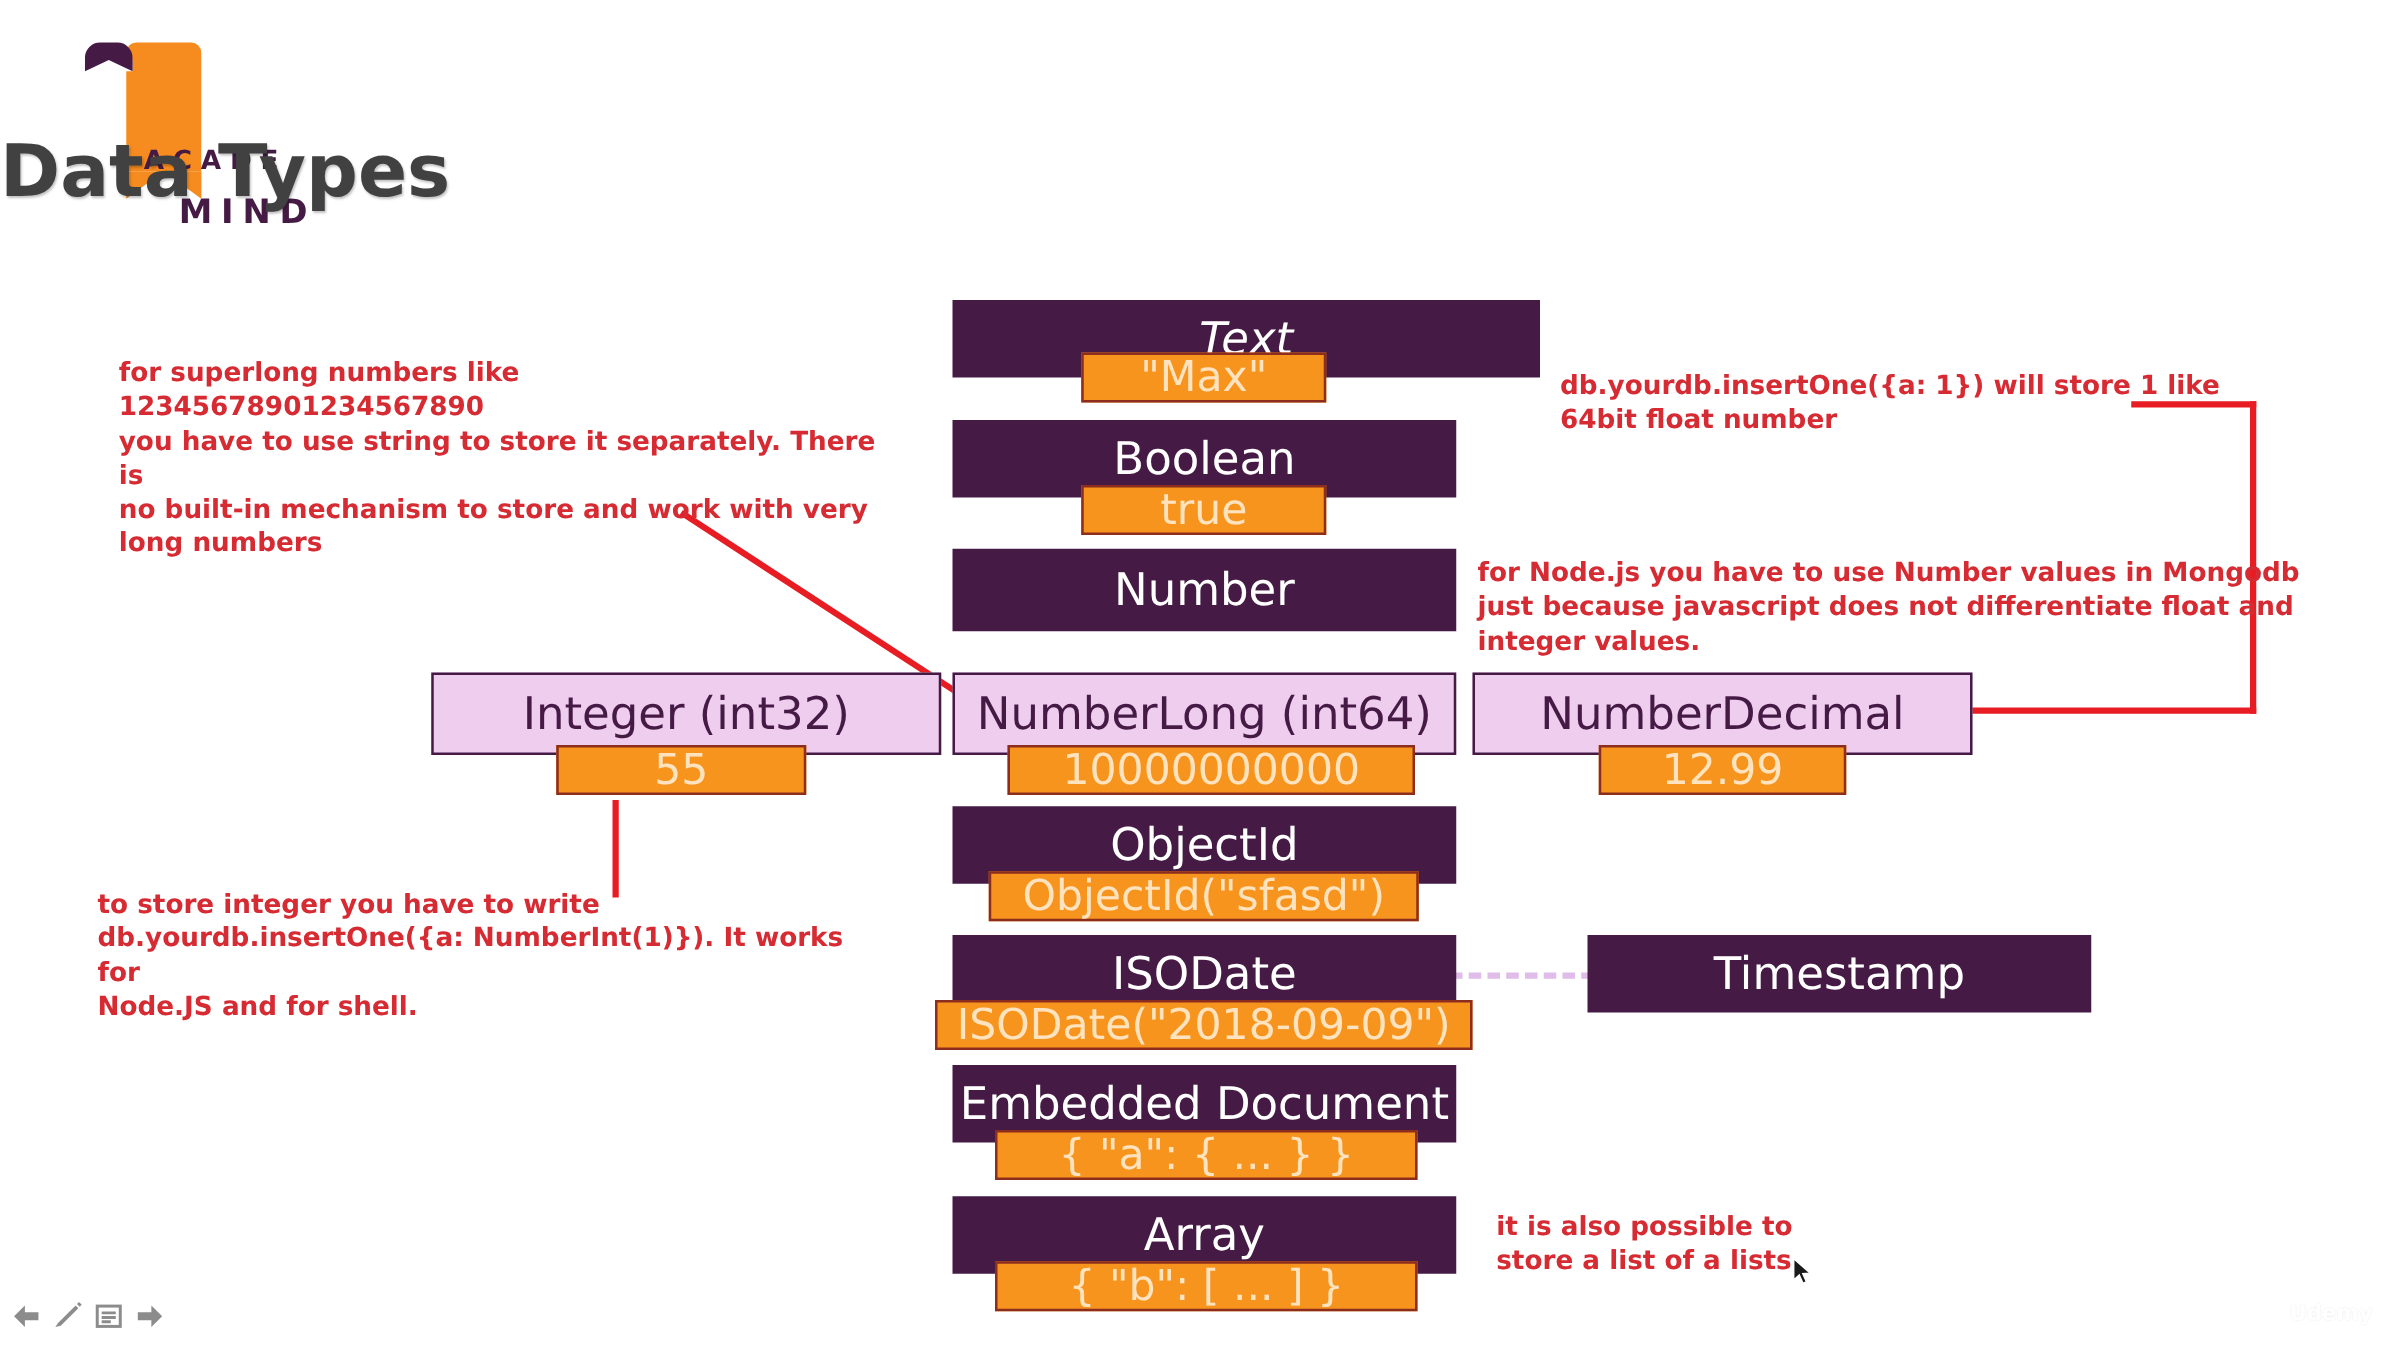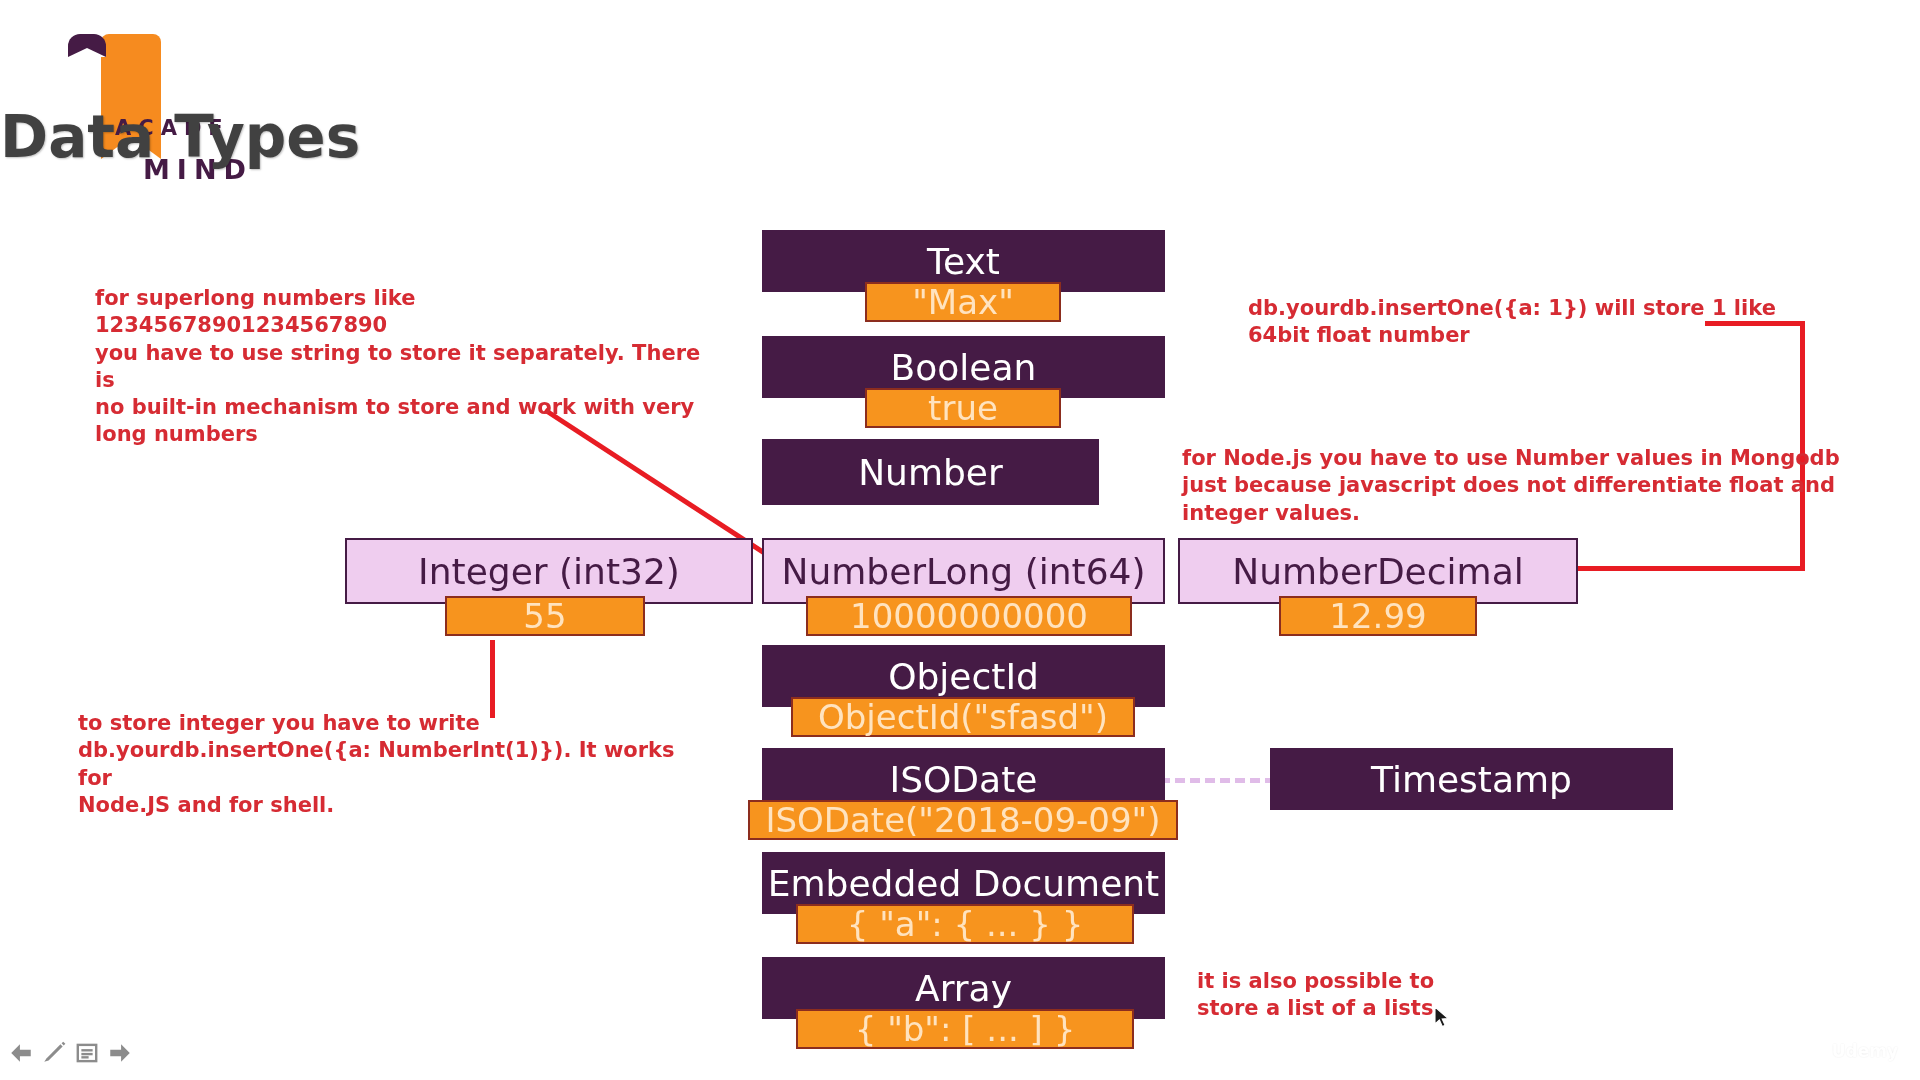--- a/index.html
+++ b/index.html
@@ -150,31 +150,31 @@
   </svg>
 
   <div class="conn" style="left:490px; top:640px; width:5px; height:78px;"></div>
 
   <div class="conn" style="left:1800px; top:321px; width:5px; height:250px;"></div>
   <div class="conn" style="left:1705px; top:321px; width:100px; height:5px;"></div>
   <div class="conn" style="left:1575px; top:566px; width:230px; height:5px;"></div>
 
   <div class="dashed-conn" style="left:1160px; top:778px; width:115px;"></div>
 
-  <div class="type-box dark" style="left:762px; top:230px; width:403px; height:62px;">
+  <div class="type-box dark" style="left:762px; top:240px; width:470px; height:62px;font-style:italic;">
     <div class="type-head">Text</div>
   </div>
   <div class="val-box" style="left:865px; top:282px; width:196px; height:40px;">"Max"</div>
 
   <div class="type-box dark" style="left:762px; top:336px; width:403px; height:62px;">
     <div class="type-head">Boolean</div>
   </div>
   <div class="val-box" style="left:865px; top:388px; width:196px; height:40px;">true</div>
 
-  <div class="type-box dark" style="left:762px; top:439px; width:337px; height:66px;">
+  <div class="type-box dark" style="left:762px; top:439px; width:403px; height:66px;">
     <div class="type-head">Number</div>
   </div>
 
   <div class="type-box light" style="left:345px; top:538px; width:408px; height:66px;">
     <div class="type-head">Integer (int32)</div>
   </div>
   <div class="val-box" style="left:445px; top:596px; width:200px; height:40px;">55</div>
 
   <div class="type-box light" style="left:762px; top:538px; width:403px; height:66px;">
     <div class="type-head">NumberLong (int64)</div>

